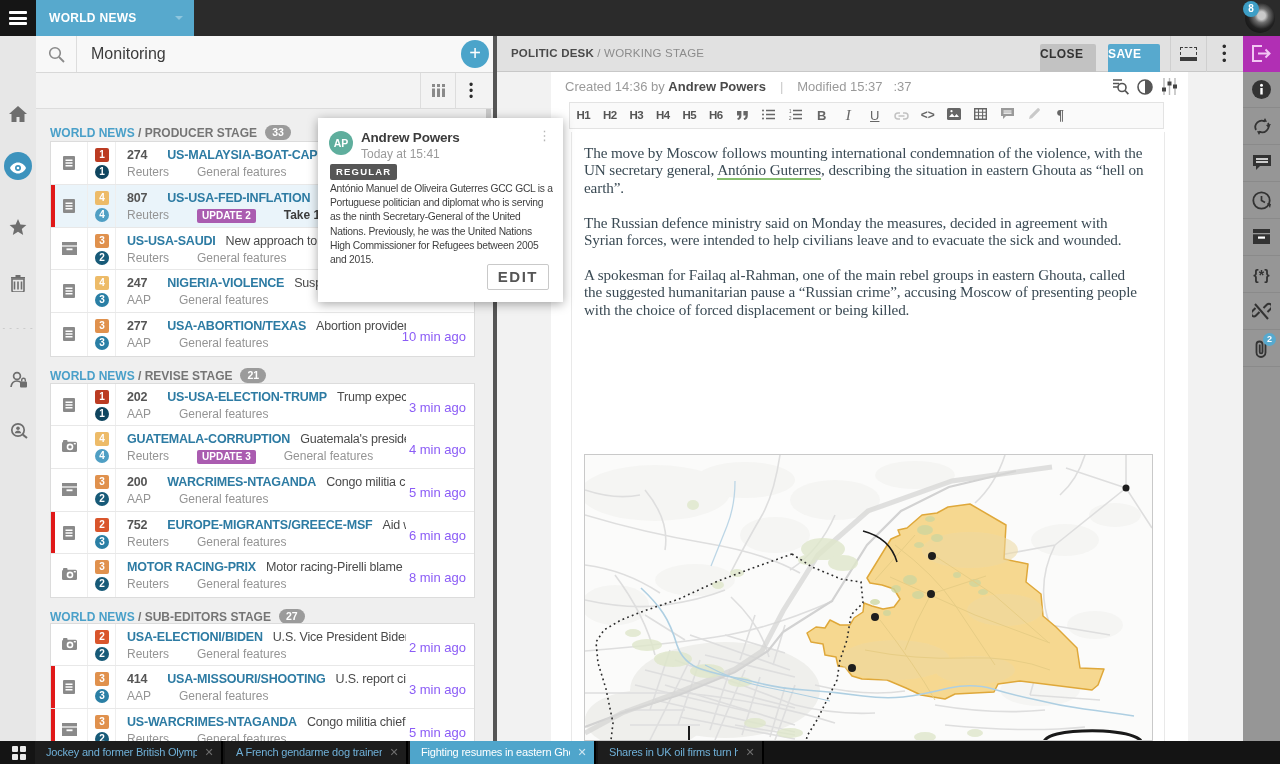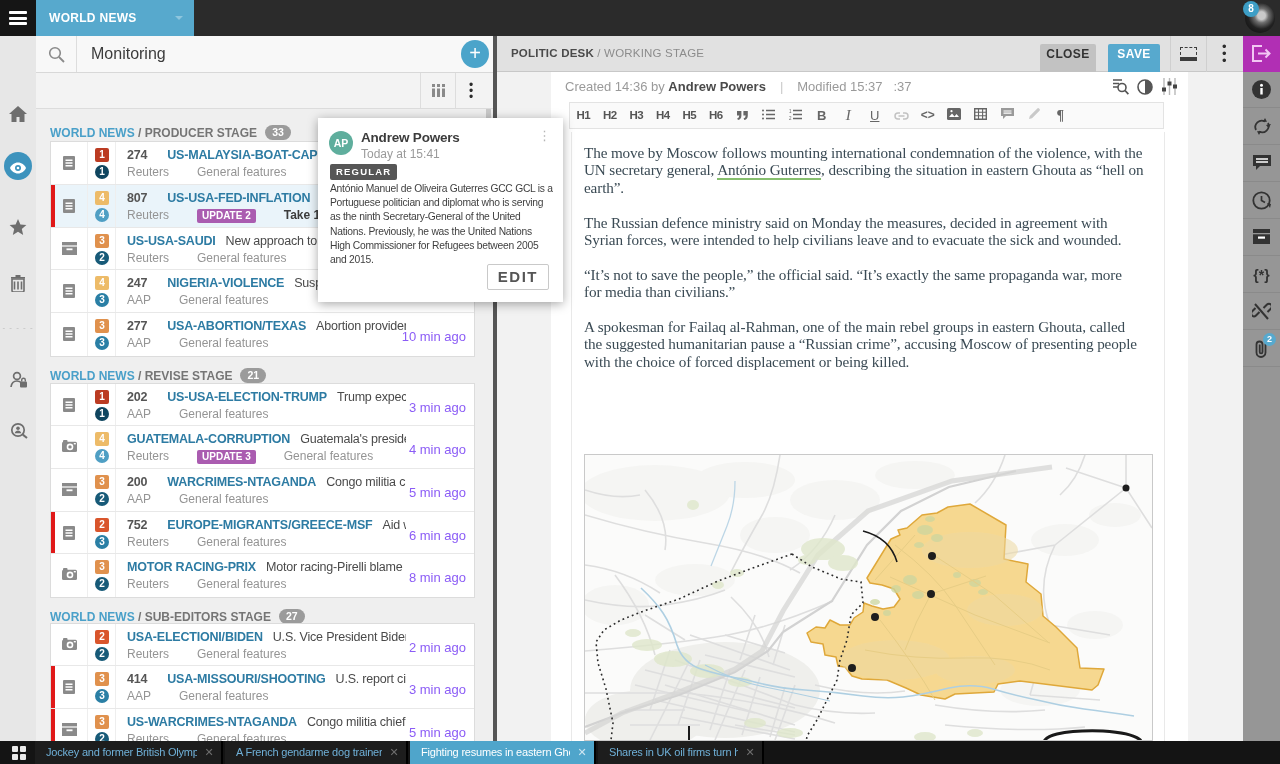--- a/index.html
+++ b/index.html
@@ -48,21 +48,21 @@
 .tm{position:absolute;right:8px;top:16px;font-size:13px;color:#8b5cf6}
 
 #monsb{position:absolute;left:450px;top:73px;width:5px;height:42px;background:#c9c9c9}
 
 #vdiv{position:absolute;left:493px;top:36px;width:4px;height:705px;background:#555}
 
 #auth{position:absolute;left:497px;top:36px;width:746px;height:705px;background:#f2f2f2}
 #ahdr{position:absolute;left:0;top:0;width:746px;height:36px;background:#e1e1e1;border-bottom:1px solid #c8c8c8}
 #ahdr .t1{position:absolute;left:14px;top:11px;font-size:11.5px;font-weight:bold;color:#4a4a4a;letter-spacing:.2px}
 #ahdr .t1 span{font-weight:normal;color:#8c8c8c}
-.btn{position:absolute;top:8px;height:38px;border-radius:2px;font-size:12px;font-weight:bold;text-align:center;line-height:21px;letter-spacing:.4px}
+.btn{position:absolute;top:8px;height:38px;border-radius:2px;font-size:12px;font-weight:bold;text-align:left;line-height:21px;letter-spacing:.4px}
 #bclose{left:543px;width:56px;background:#c2c2c2;color:#333}
 #bsave{left:611px;width:52px;background:#57a9ce;color:#fff}
 #paper{position:absolute;left:54px;top:36px;width:637px;height:669px;background:#fff}
 #crow{position:absolute;left:0;top:0;width:637px;height:30px;background:#fff;font-size:13px;color:#9a9a9a}
 #crow .ct{position:absolute;left:14px;top:7px}
 #crow b{color:#4a4a4a;font-weight:bold}
 #crow .sep{color:#c9c9c9;margin:0 14px}
 #etb{position:absolute;left:18px;top:30px;width:595px;height:27px;background:#fafafa;border:1px solid #e3e3e3;white-space:nowrap}
 #etb .h{display:inline-block;width:26.5px;text-align:center;font-size:11.5px;font-weight:bold;color:#555;line-height:25px;vertical-align:top;letter-spacing:-.5px}
 #etb .ic{display:inline-block;width:26.5px;text-align:center;line-height:25px;vertical-align:top;font-size:13px;color:#666}
@@ -433,21 +433,20 @@
             <path d="M0 0h13v8H5L2 11V8H0z" fill="#9a9a9a"></path>
             <path d="M2.5 3h8M2.5 5.2h8" stroke="#fff" stroke-width="1.2"></path>
           </svg></span><span class="ic"><svg width="12" height="12" viewBox="0 0 12 12">
             <path d="M1 11l.8-3L9.3.5a1.2 1.2 0 011.7 0l.5.5a1.2 1.2 0 010 1.7L4 10.2z" fill="#c9c9c9"></path>
           </svg></span><span class="ic" style="font-family:'Liberation Serif',serif;font-weight:bold;font-size:14px">¶</span>
   </div>
   <div id="ebody">
    <div id="article">
 <p>The move by Moscow follows mounting international condemnation of the violence, with the<br>UN secretary general, <span class="anno">António Guterres</span>, describing the situation in eastern Ghouta as “hell on<br>earth”.</p>
 <p>The Russian defence ministry said on Monday the measures, decided in agreement with<br>Syrian forces, were intended to help civilians leave and to evacuate the sick and wounded.</p>
-<p>“It’s not to save the people,” the official said. “It’s exactly the same propaganda war, more<br>for media than civilians.”</p>
 <p>A spokesman for Failaq al-Rahman, one of the main rebel groups in eastern Ghouta, called<br>the suggested humanitarian pause a “Russian crime”, accusing Moscow of presenting people<br>with the choice of forced displacement or being killed.</p>
    </div>
    <div id="mapfig"><svg width="567" height="285" viewBox="0 0 567 285">
 <rect width="567" height="285" fill="#fbfbfa"></rect>
 <g fill="#f5f5f3">
 <ellipse cx="70" cy="38" rx="75" ry="28"></ellipse>
               <ellipse cx="160" cy="25" rx="50" ry="18"></ellipse>
               <ellipse cx="250" cy="45" rx="45" ry="20"></ellipse>
               <ellipse cx="330" cy="20" rx="40" ry="14"></ellipse>
 <ellipse cx="480" cy="85" rx="34" ry="16"></ellipse>

